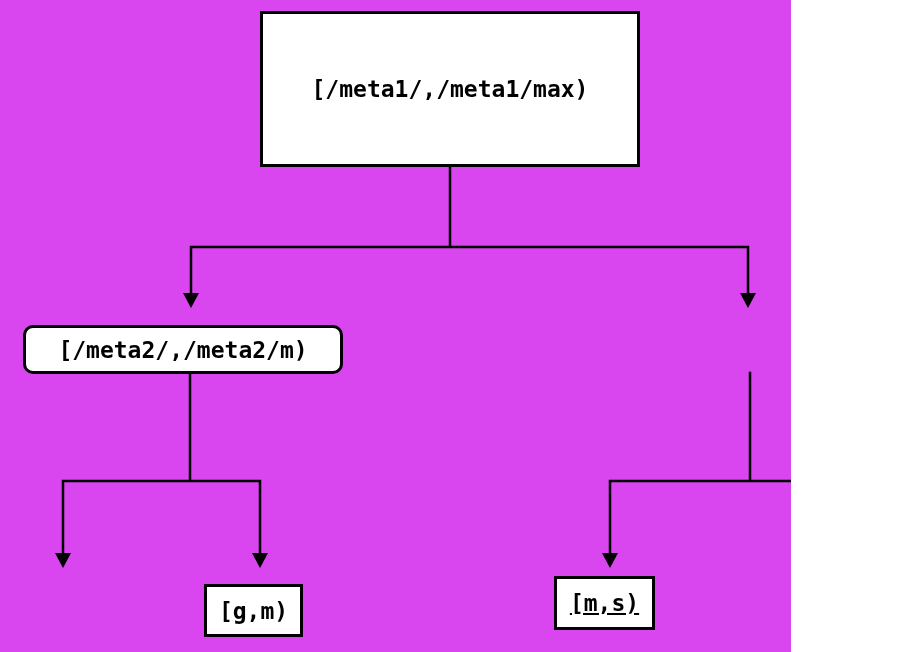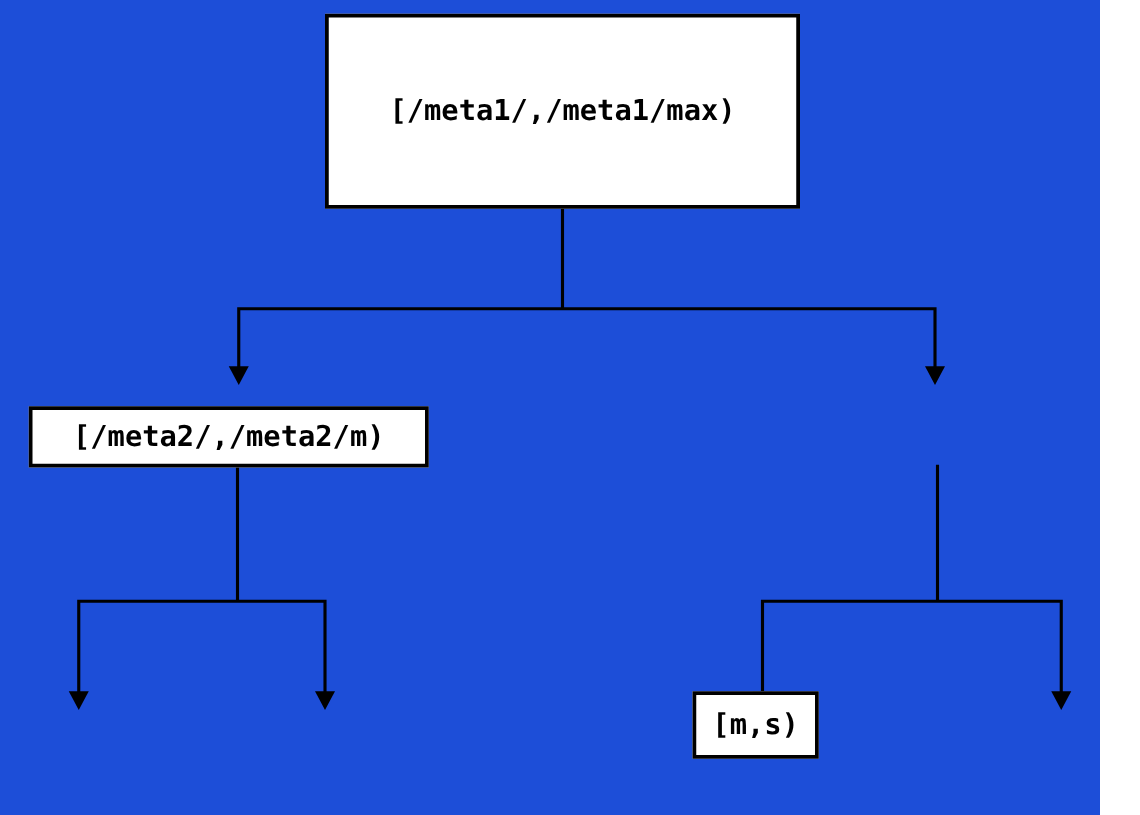--- a/index.html
+++ b/index.html
@@ -2,23 +2,23 @@
 <html><head>
 <meta charset="utf-8">
 <style>
   html, body {
     margin: 0;
     padding: 0;
     background: #ffffff;
   }
   .canvas {
     position: relative;
-    width: 880px;
+    width: 791px;
     height: 652px;
-    background: #1d4ed8;
+    background: #d946ef;
     font-family: "DejaVu Sans Mono", "Liberation Mono", monospace;
     overflow: hidden;
   }
   .edges {
     position: absolute;
     left: 0;
     top: 0;
     width: 912px;
     height: 652px;
   }
@@ -40,25 +40,25 @@
     color: #000000;
     display: flex;
     align-items: center;
     justify-content: center;
     font-size: 23px;
     font-weight: bold;
     white-space: nowrap;
     letter-spacing: 0;
   }
   .node-root      { left: 260px; top: 11px;  width: 380px; height: 156px; }
-  .node-l2-left   { left: 23px;  top: 325px; width: 320px; height: 49px;  }
+  .node-l2-left   { left: 23px;  top: 325px; width: 320px; height: 49px; border-radius: 10px;  }
   .node-l2-right  { left: 583px; top: 324px; width: 319px; height: 49px;  }
   .node-leaf-ag   { left: 8px;   top: 584px; width: 99px;  height: 53px;  }
   .node-leaf-gm   { left: 204px; top: 584px; width: 99px;  height: 53px;  }
-  .node-leaf-ms   { left: 554px; top: 553px; width: 101px; height: 54px;  }
+  .node-leaf-ms   { left: 554px; top: 576px; width: 101px; height: 54px; text-decoration: underline;  }
   .node-leaf-smax { left: 778px; top: 583px; width: 125px; height: 54px;  }
 </style>
 </head>
 <body>
 
 <div class="canvas">
 
   <svg class="edges" viewBox="0 0 912 652" xmlns="http://www.w3.org/2000/svg" aria-hidden="true">
 
     <path d="M450,167 L450,247 M191,247 L748,247 M191,247 L191,294 M748,247 L748,294"></path>
@@ -73,17 +73,18 @@
     <polygon points="602,553 618,553 610,568"></polygon>
     <polygon points="841,553 857,553 849,568"></polygon>
   </svg>
 
   <div class="node node-root">[/meta1/,/meta1/max)</div>
 
   <div class="node node-l2-left">[/meta2/,/meta2/m)</div>
 
 
 
+  <div class="node node-leaf-gm">[g,m)</div>
 
   <div class="node node-leaf-ms">[m,s)</div>
 
 
 </div>
 
 </body></html>

